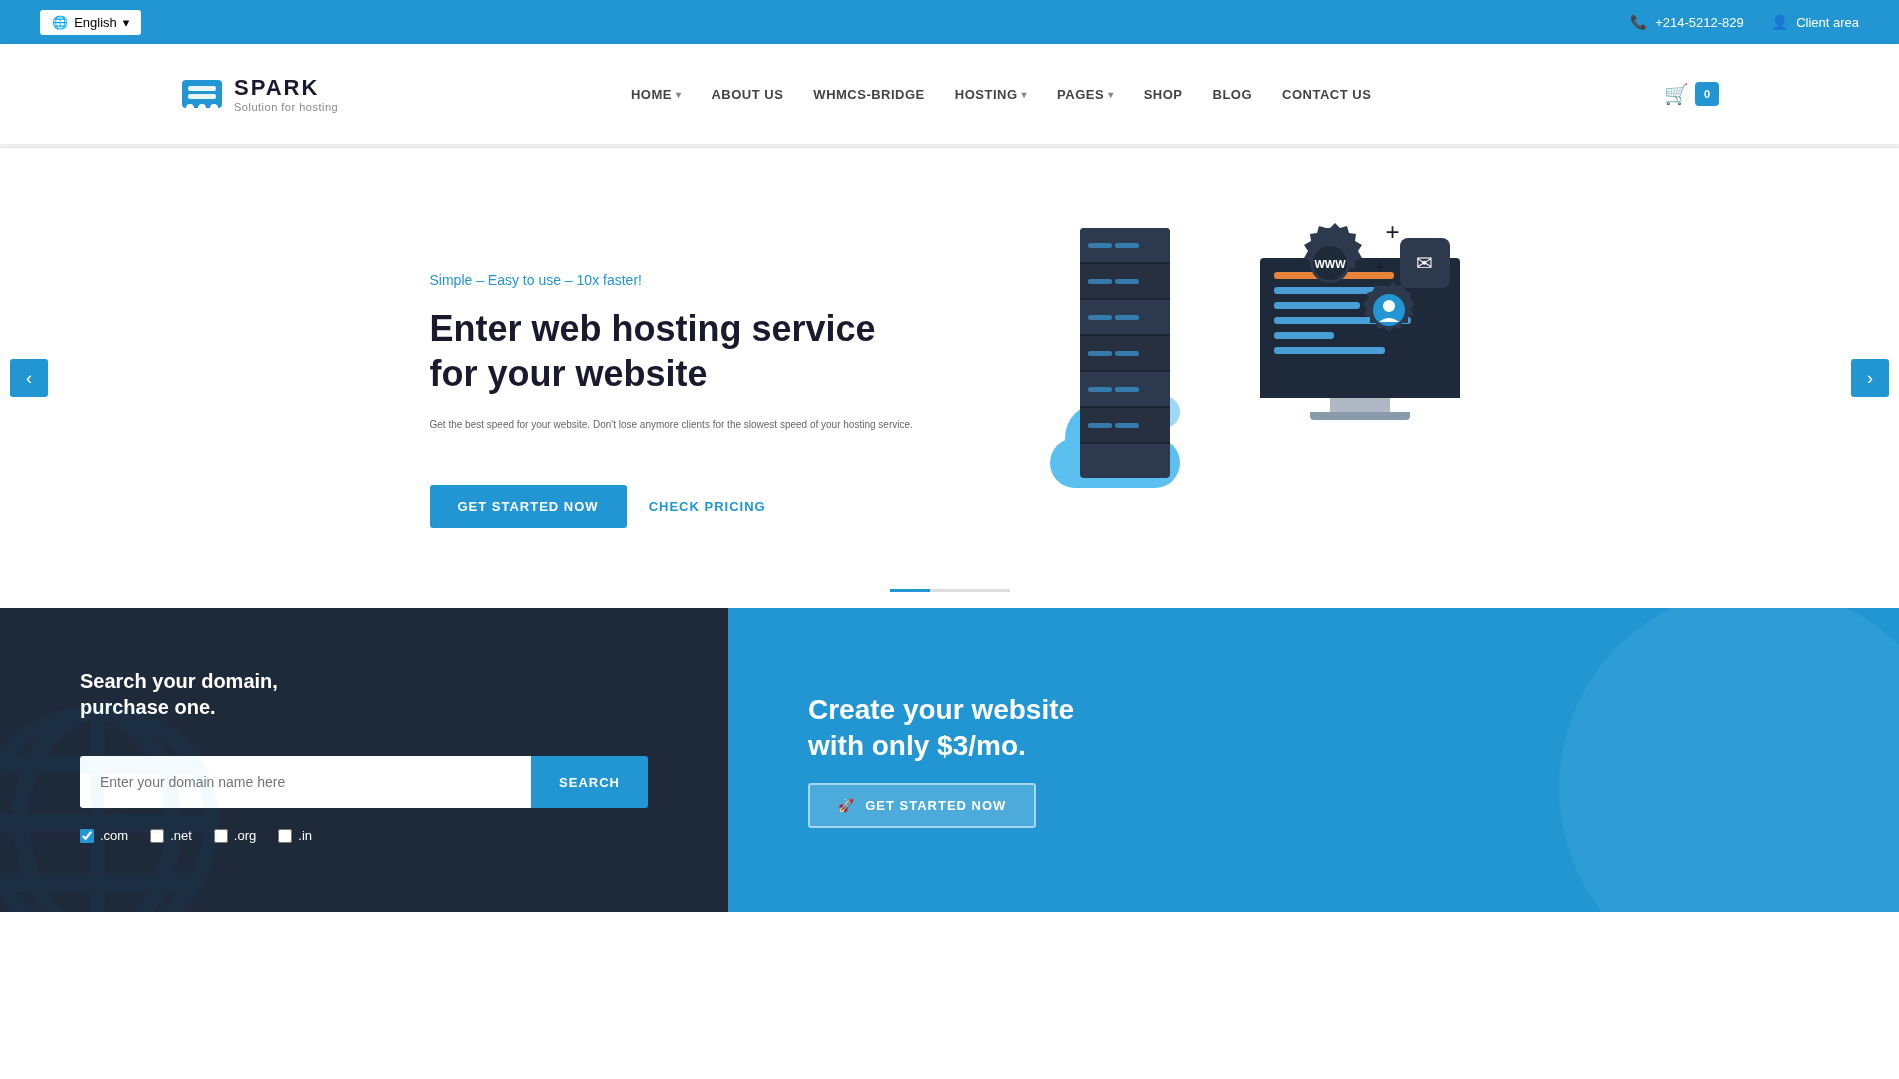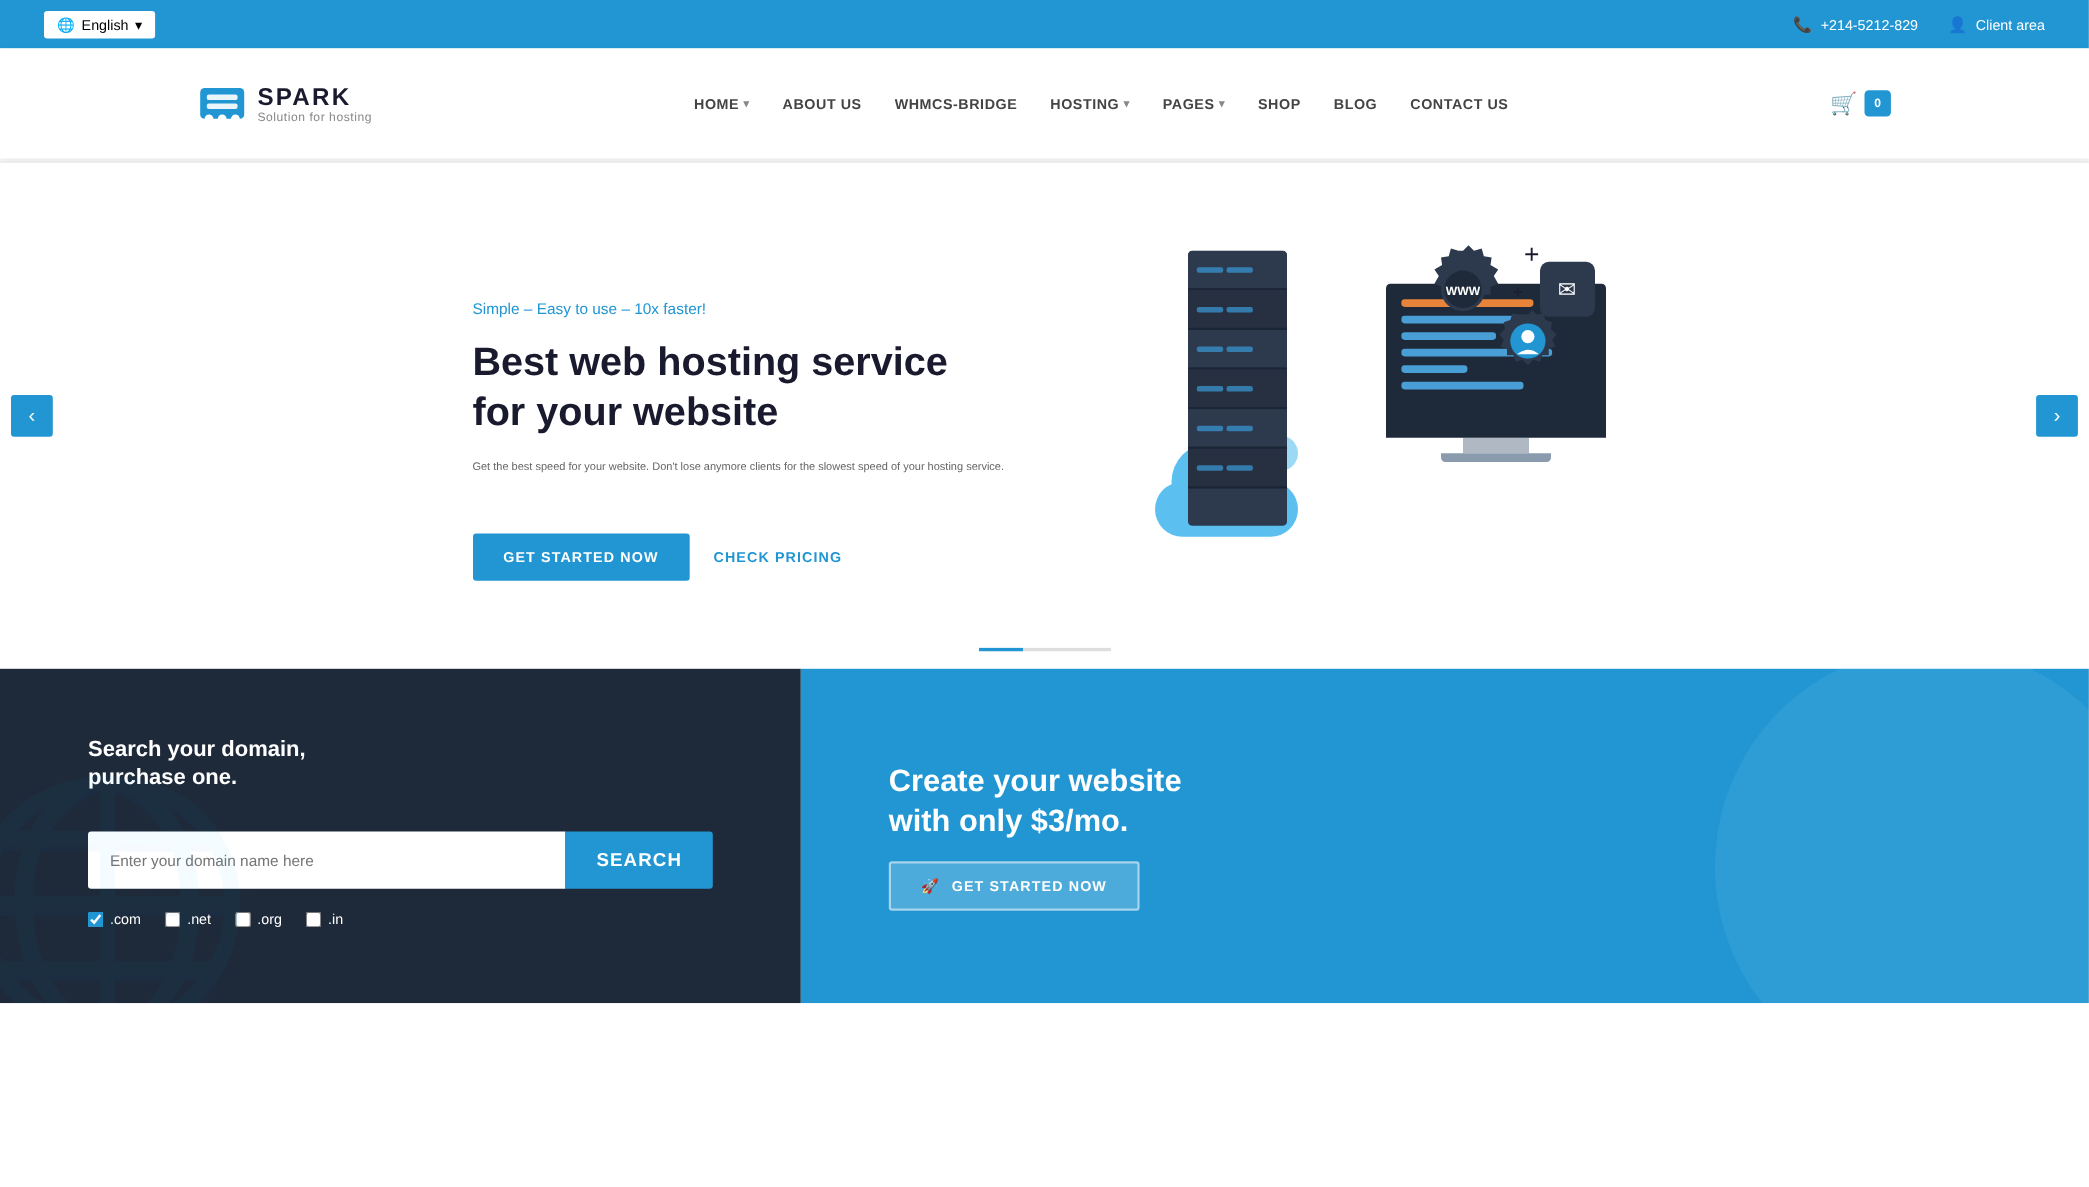--- a/index.html
+++ b/index.html
@@ -396,21 +396,21 @@
       font-size: 14px;
       outline: none;
       color: #999;
     }
     .domain-search-btn {
       background: #2196d3;
       color: white;
       border: none;
       padding: 0 28px;
       height: 52px;
-      font-size: 17px;
+      font-size: 13px;
       font-weight: 700;
       letter-spacing: 1px;
       border-radius: 0 3px 3px 0;
       cursor: pointer;
     }
     .domain-checkboxes {
       display: flex;
       gap: 22px;
       align-items: center;
     }
@@ -589,21 +589,21 @@
 <div style="height:4px; background:#f5f5f5; border-bottom:1px solid #e8e8e8;"></div>
 
 <section class="hero-section">
   <button class="slider-prev">‹</button>
 
   <div class="hero-inner">
 
     <div class="hero-text">
       <p class="hero-tagline">Simple – Easy to use – 10x faster!</p>
       <h2 class="hero-title">
-        <span>Best web hosting service</span><br>
+        <span>Enter web hosting service</span><br>
         <span>for your website</span>
       </h2>
       <p class="hero-desc">Get the best speed for your website. Don't lose anymore clients for the slowest speed of your hosting service.</p>
       <div class="hero-buttons">
         <button class="btn-primary">GET STARTED NOW</button>
         <button class="btn-link">CHECK PRICING</button>
       </div>
     </div>
 
     <div class="hero-image">

